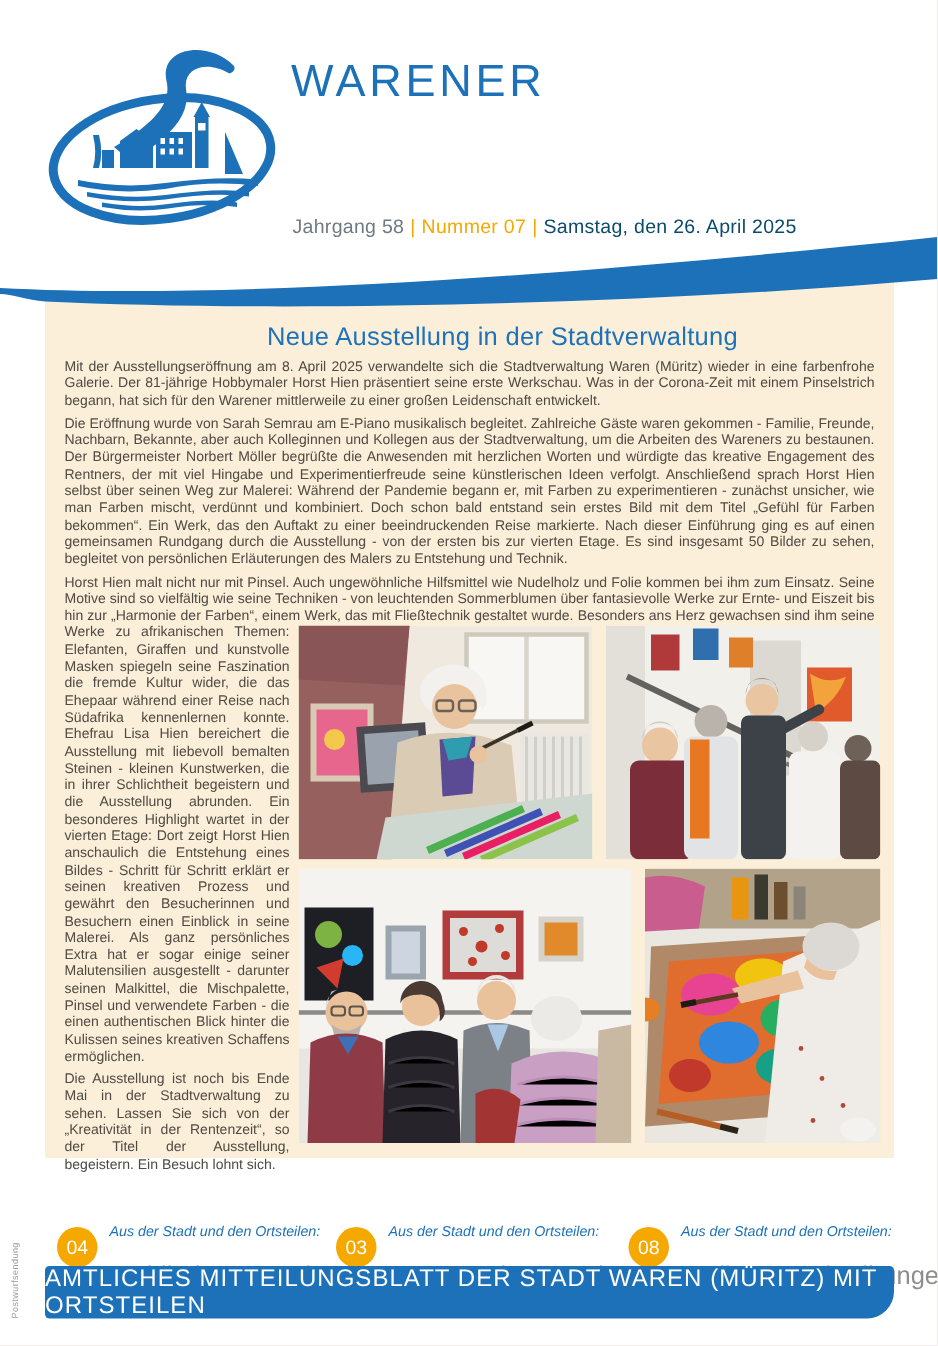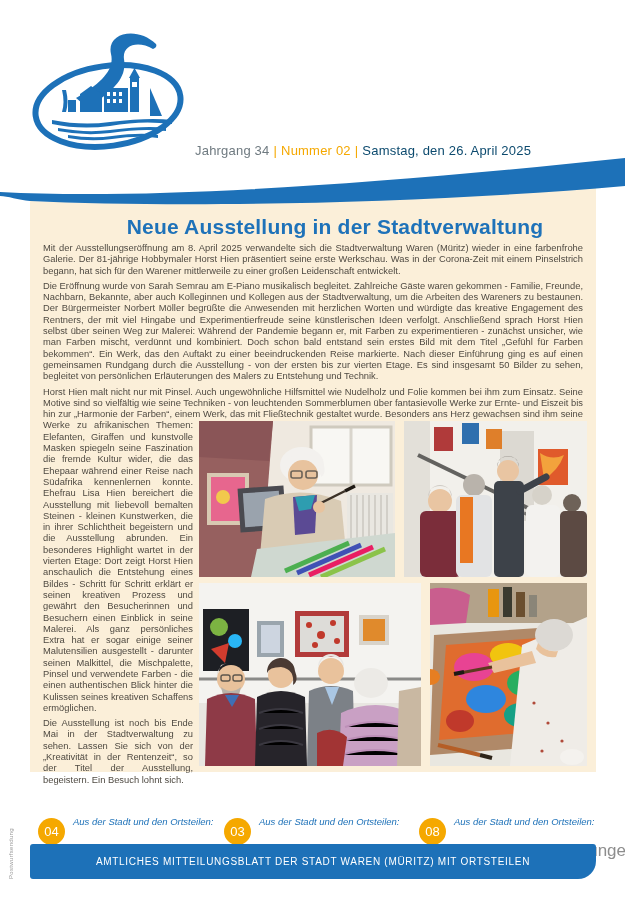--- a/index.html
+++ b/index.html
@@ -16,21 +16,21 @@
   .dl-gray{color:#6f7a80;}
   .dl-sep{color:#f5a800;padding:0 4px;}
   .dl-orange{color:#f5a800;}
   .dl-blue{color:#0c4a6e;}
 
   
   .curveband{position:absolute;left:0;top:156px;width:625px;height:52px;}
 
   
   .panel{position:absolute;left:30px;top:206px;width:566px;height:566px;background:#fbefd9;}
-  .article-title{margin:9px 0 3px;text-align:center;color:#1e72b9;font-size:21px;font-weight:bold;
+  .article-title{margin:9px 0 3px;text-align:center;color:#1e72b9;font-size:17px;font-weight:normal;
                  letter-spacing:0.2px;padding-left:44px;}
   .article{margin:0 9px;font-size:9.35px;line-height:11.3px;text-align:justify;color:#4f4a42;
            hyphens:auto;-webkit-hyphens:auto;}
   .article p{margin:4px;}
   .ph-spacer{float:right;width:0;height:178px;}
   .photo-grid{float:right;clear:right;position:relative;width:388px;height:345px;margin:0 0 2px 6px;}
   .photo{position:absolute;overflow:hidden;}
   .photo svg{display:block;width:100%;height:100%;}
   .photo1{left:0;top:0;width:196px;height:156px;}
   .photo2{right:0;top:0;width:183px;height:156px;}
@@ -43,21 +43,21 @@
   .teaser-1{left:38px;} .teaser-2{left:224px;} .teaser-3{left:419px;}
   .teaser-num{flex:0 0 auto;width:27px;height:27px;border-radius:50%;background:#f5a800;color:#ffffff;
               font-size:13px;display:flex;align-items:center;justify-content:center;margin-top:2px;}
   .teaser-txt{margin-left:8px;}
   .teaser-label{color:#1d71b8;font-size:9.5px;line-height:12px;font-style:italic;}
   .teaser-title{color:#8d8d8d;font-size:17px;line-height:14px;margin-top:16px;}
 
   
   .footer-bar{position:absolute;left:30px;top:844px;width:566px;height:35px;background:#1d71b8;
               border-radius:3px 3px 18px 3px;display:flex;align-items:center;justify-content:center;}
-  .footer-bar span{color:#ffffff;font-size:10px;letter-spacing:0.7px;}
+  .footer-bar span{color:#ffffff;font-size:16px;letter-spacing:0.7px;}
 
   
   .side-note{position:absolute;left:8px;top:797px;height:82px;width:10px;
              writing-mode:vertical-rl;transform:rotate(180deg);
              font-size:6px;color:#9a9a9a;letter-spacing:0.3px;white-space:nowrap;}
 </style>
 </head>
 <body>
 
 <div class="page">
@@ -91,23 +91,24 @@
             <rect x="81" y="60" width="3" height="4"></rect>
             <rect x="87" y="60" width="3" height="4"></rect>
           <rect x="75" y="67" width="3" height="4"></rect>
             <rect x="81" y="67" width="3" height="4"></rect>
             <rect x="87" y="67" width="3" height="4"></rect>
           <rect x="100" y="50" width="5" height="5"></rect>
         </g>
       </svg>
     </div>
     <div class="mast-text">
+      <div class="mast-line1">WARENER</div>
     </div>
     <div class="dateline">
-      <span class="dl-gray">Jahrgang 34</span><span class="dl-sep">|</span><span class="dl-orange">Nummer 02</span><span class="dl-sep">|</span><span class="dl-blue">Samstag, den 26. April 2025</span>
+      <span class="dl-gray">Jahrgang 58</span><span class="dl-sep">|</span><span class="dl-orange">Nummer 07</span><span class="dl-sep">|</span><span class="dl-blue">Samstag, den 26. April 2025</span>
     </div>
   </div>
 
   <div class="curveband">
     <svg viewBox="0 0 625 52" xmlns="http://www.w3.org/2000/svg" preserveAspectRatio="none">
       <path d="M30,45 C180,52 400,44 596,26 L596,52 L30,52 Z" fill="#fbefd9"></path>
       <path d="M0,36 C150,44 380,28 625,2 L625,30 C420,48 180,52 30,45 C18,44 8,40 0,40 Z" fill="#1d71b8"></path>
     </svg>
   </div>
 

